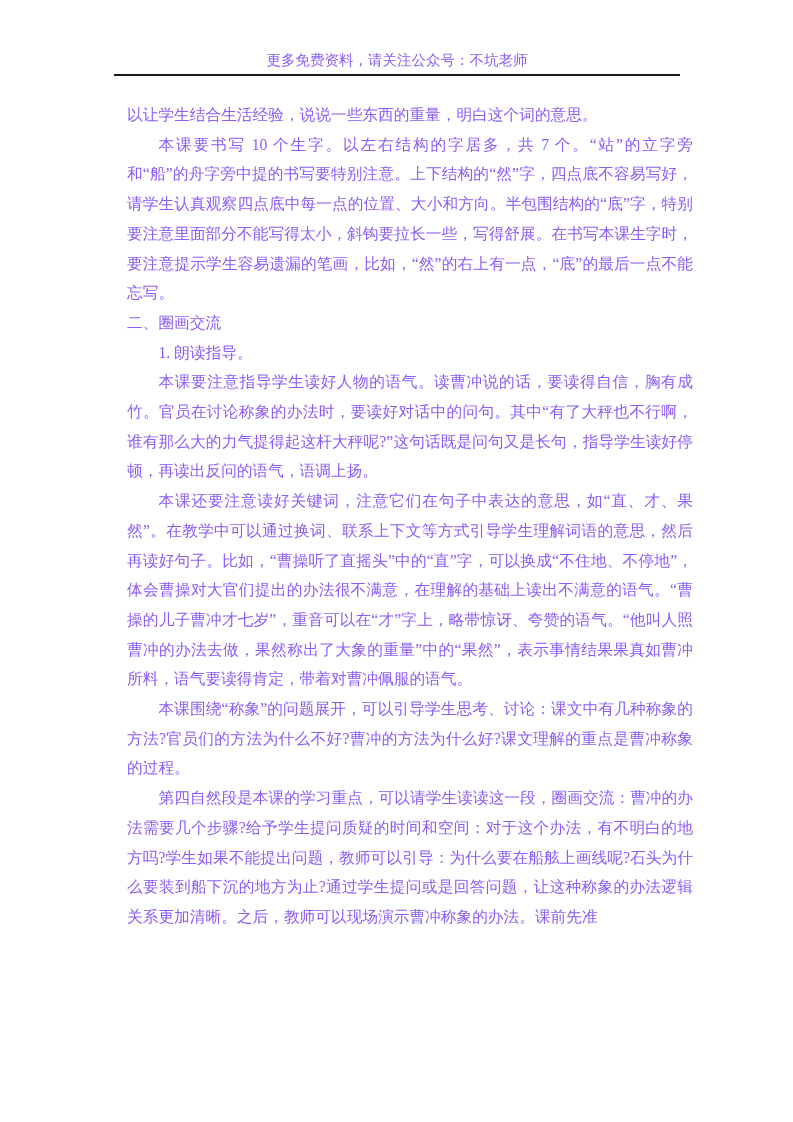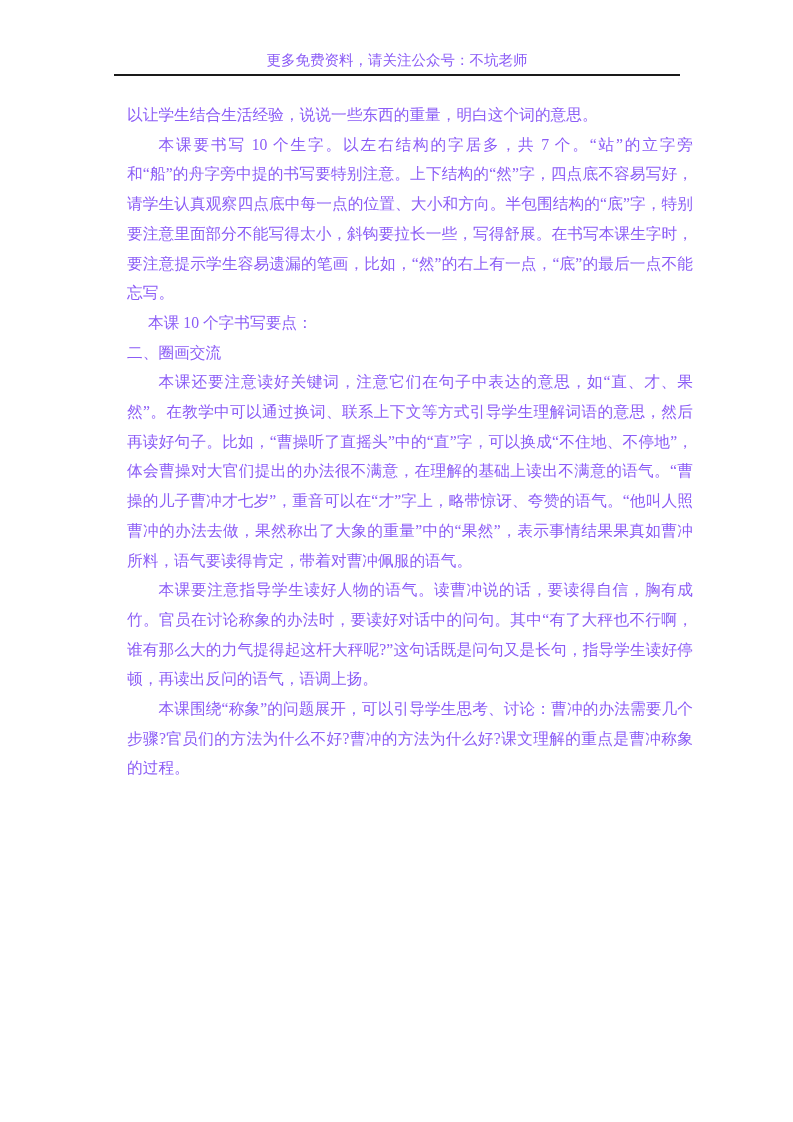--- a/index.html
+++ b/index.html
@@ -54,19 +54,20 @@
 </head>
 <body>
 
 <div class="page" style="background: rgb(255, 255, 255); color: #8b5cf6;">
   <header class="page-header" style="border-bottom-color: rgb(26, 26, 26);">
     <div class="header-note">更多免费资料，请关注公众号：不坑老师</div>
   </header>
   <main class="doc-body">
       <p class="para indent-none">以让学生结合生活经验，说说一些东西的重量，明白这个词的意思。</p>
       <p class="para indent-first2">本课要书写 10 个生字。以左右结构的字居多，共 7 个。“站”的立字旁和“船”的舟字旁中提的书写要特别注意。上下结构的“然”字，四点底不容易写好，请学生认真观察四点底中每一点的位置、大小和方向。半包围结构的“底”字，特别要注意里面部分不能写得太小，斜钩要拉长一些，写得舒展。在书写本课生字时，要注意提示学生容易遗漏的笔画，比如，“然”的右上有一点，“底”的最后一点不能忘写。</p>
-      <p class="para indent-first1">本课 10 个字书写要点：</p>
       <p class="para indent-none">二、圈画交流</p>
+      <p class="para indent-first2">1. 朗读指导。</p>
+      <p class="para indent-first2">本课要注意指导学生读好人物的语气。读曹冲说的话，要读得自信，胸有成竹。官员在讨论称象的办法时，要读好对话中的问句。其中“有了大秤也不行啊，谁有那么大的力气提得起这杆大秤呢?”这句话既是问句又是长句，指导学生读好停顿，再读出反问的语气，语调上扬。</p>
       <p class="para indent-first2">本课还要注意读好关键词，注意它们在句子中表达的意思，如“直、才、果然”。在教学中可以通过换词、联系上下文等方式引导学生理解词语的意思，然后再读好句子。比如，“曹操听了直摇头”中的“直”字，可以换成“不住地、不停地”，体会曹操对大官们提出的办法很不满意，在理解的基础上读出不满意的语气。“曹操的儿子曹冲才七岁”，重音可以在“才”字上，略带惊讶、夸赞的语气。“他叫人照曹冲的办法去做，果然称出了大象的重量”中的“果然”，表示事情结果果真如曹冲所料，语气要读得肯定，带着对曹冲佩服的语气。</p>
-      <p class="para indent-first2">本课要注意指导学生读好人物的语气。读曹冲说的话，要读得自信，胸有成竹。官员在讨论称象的办法时，要读好对话中的问句。其中“有了大秤也不行啊，谁有那么大的力气提得起这杆大秤呢?”这句话既是问句又是长句，指导学生读好停顿，再读出反问的语气，语调上扬。</p>
-      <p class="para indent-first2">本课围绕“称象”的问题展开，可以引导学生思考、讨论：曹冲的办法需要几个步骤?官员们的方法为什么不好?曹冲的方法为什么好?课文理解的重点是曹冲称象的过程。</p>
+      <p class="para indent-first2">本课围绕“称象”的问题展开，可以引导学生思考、讨论：课文中有几种称象的方法?官员们的方法为什么不好?曹冲的方法为什么好?课文理解的重点是曹冲称象的过程。</p>
+      <p class="para indent-first2">第四自然段是本课的学习重点，可以请学生读读这一段，圈画交流：曹冲的办法需要几个步骤?给予学生提问质疑的时间和空间：对于这个办法，有不明白的地方吗?学生如果不能提出问题，教师可以引导：为什么要在船舷上画线呢?石头为什么要装到船下沉的地方为止?通过学生提问或是回答问题，让这种称象的办法逻辑关系更加清晰。之后，教师可以现场演示曹冲称象的办法。课前先准</p>
     </main>
 </div>
 
 </body></html>

